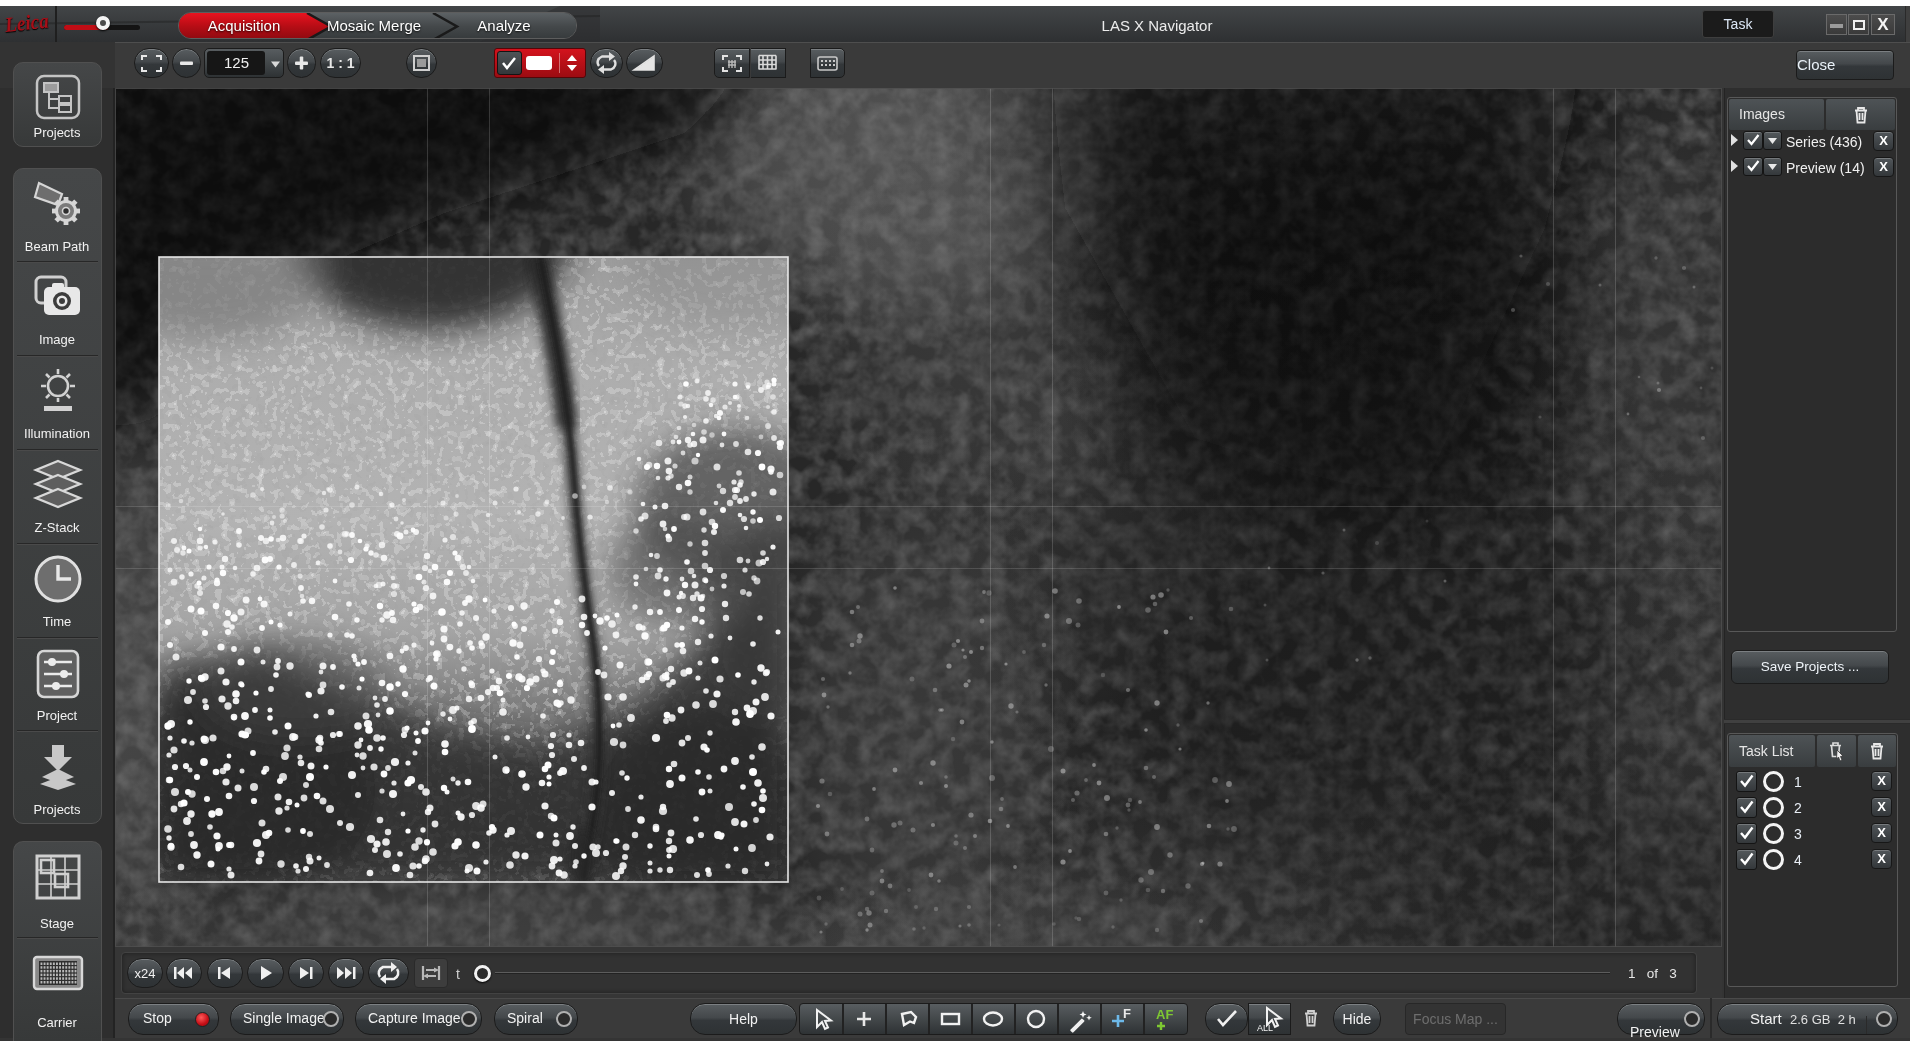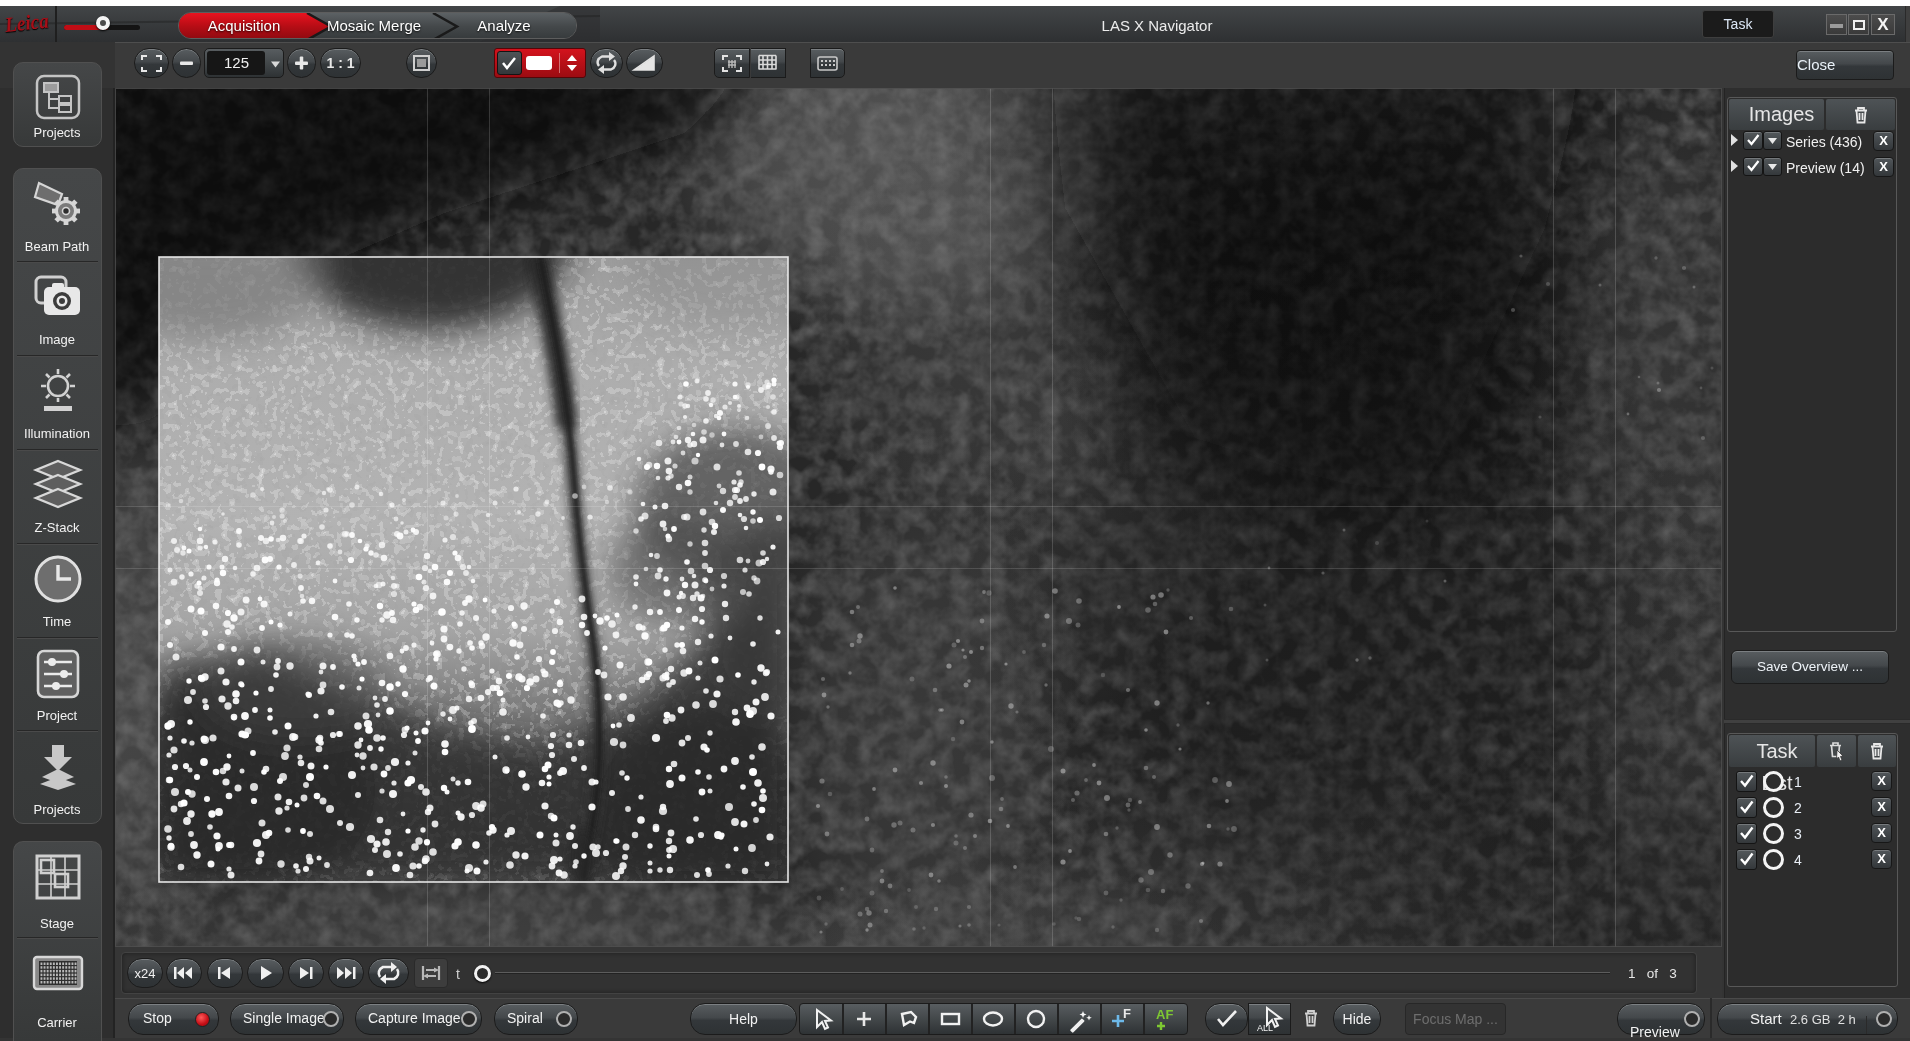--- a/index.html
+++ b/index.html
@@ -24,21 +24,21 @@
 .ticon { position:absolute; top:48px; height:30px; }
 #closebtn { left:1796px; top:50px; width:98px; height:30px; color:#e9f1f8; font-size:15px; line-height:28px; border-radius:4px; }
 #sidebar { left:0; top:88px; width:115px; height:950px; background:#2e2e2e; border-right:2px solid #232323; }
 .sgroup { position:absolute; left:13px; width:89px; border:1px solid #505050; border-radius:10px; background:linear-gradient(#454748,#373939); }
 .sitem { position:absolute; left:1px; width:85px; text-align:center; color:#f2f2f2; font-size:13px; }
 .sitem svg { position:absolute; left:50%; transform:translateX(-50%); top:8px; }
 .sitem .lbl { position:absolute; left:-8px; bottom:5px; width:100px; }
 .sdiv { position:absolute; left:3px; width:81px; height:2px; background:#272727; border-bottom:1px solid #4a4a4a; }
 #rightpanel { left:1724px; top:88px; width:186px; height:950px; background:#2e2e2e; border-left:1px solid #242424; }
 .panelbox { position:absolute; background:#2c2c2c; border:1px solid #585858; border-radius:3px; }
-.phead { position:absolute; background:linear-gradient(#4e5356,#393d3f); color:#e6e6e6; font-size:20px;text-align:center; }
+.phead { position:absolute; background:linear-gradient(#4e5356,#393d3f); color:#e6e6e6; font-size:14px; }
 .xbtn { position:absolute; width:21px; height:20px; background:linear-gradient(#51565a,#33373a); border:1px solid #171717; border-radius:4px; color:#fff; font-size:13px; font-weight:bold; text-align:center; line-height:18px; box-shadow:inset 0 1px 0 rgba(255,255,255,.22); }
 .cb { position:absolute; width:20px; height:19px; background:linear-gradient(#53585b,#34383b); border:1px solid #141414; border-radius:3px; box-shadow:inset 0 1px 0 rgba(255,255,255,.2); }
 #playbar { left:115px; top:947px; width:1607px; height:51px; background:#363636; }
 #playinner { left:121px; top:952px; width:1576px; height:42px; background:#323232; border:1px solid #424242; border-radius:4px; box-shadow:inset 0 0 4px #1c1c1c; }
 .pbtn { position:absolute; top:958px; height:30px; }
 #bottombar { left:115px; top:998px; width:1795px; height:40px; background:#3a3a3a; box-shadow:inset 0 1px 0 #4a4a4a; }
 .bbtn { position:absolute; top:1003px; height:32px; color:#f2f2f2; font-size:14px; }
 #rightedge { left:1905px; top:6px; width:5px; height:1032px; background:#3f3f3f; border-left:1px solid #2a2a2a; }
 .btxt { position:absolute; font-size:14px; color:#f2f2f2; }
 .circ { position:absolute; width:16px; height:16px; border:2px solid #b0b0b0; border-radius:50%; background:#2b2b2b; }
@@ -1673,21 +1673,21 @@
       </svg>
 </div>
 <div class="abs cb" style="left:1743px;top:157px;"><svg width="18" height="17">
         <path d="M4,8 l3.5,4 l7,-9" stroke="#fff" stroke-width="2.2" fill="none"></path>
       </svg></div>
 <div class="abs cb" style="left:1763px;top:157px;width:19px;"><svg width="17" height="17">
         <polygon points="4,6 13,6 8.5,12" fill="#e8e8e8"></polygon>
       </svg></div>
 <div class="abs btxt" style="left:1786px;top:160px;font-size:14px;color:#f0f0f0;">Preview (14)</div>
 <div class="abs xbtn" style="left:1873px;top:157px;">X</div>
-<div class="abs tbtn" style="left:1731px;top:650px;width:158px;height:34px;color:#eef3f8;font-size:13.5px;text-align:center;line-height:32px;border-radius:6px;">Save Overview ...</div>
+<div class="abs tbtn" style="left:1731px;top:650px;width:158px;height:34px;color:#eef3f8;font-size:13.5px;text-align:center;line-height:32px;border-radius:6px;">Save Projects ...</div>
 <div class="abs" style="left:1724px;top:719px;width:186px;height:5px;background:#404040;border-top:1px solid #2a2a2a;border-bottom:1px solid #2a2a2a;"></div>
 <div class="abs panelbox" style="left:1727px;top:733px;width:171px;height:254px"></div>
 <div class="abs phead" style="left:1729px;top:735px;width:86px;height:32px;border-radius:2px;line-height:32px;padding-left:10px;">Task List</div>
 <div class="abs phead" style="left:1817px;top:735px;width:39px;height:32px;border-radius:2px;">
  <svg style="position:absolute;left:9px;top:5px" width="22" height="22" viewBox="0 0 22 22">
         <g stroke="#dcdcdc" stroke-width="1.7" fill="none">
  <path d="M4,5.5 h11 M7,5.5 v-2.5 h5 v2.5 M5.5,5.5 l1,11 h6 l1,-11"></path>
         </g>
  <polygon points="11,10 17,16 14.5,16.5 16,20 14,21 12.5,17 10.5,19" fill="#f0f0f0" stroke="#333" stroke-width="0.8"></polygon>
       </svg>

